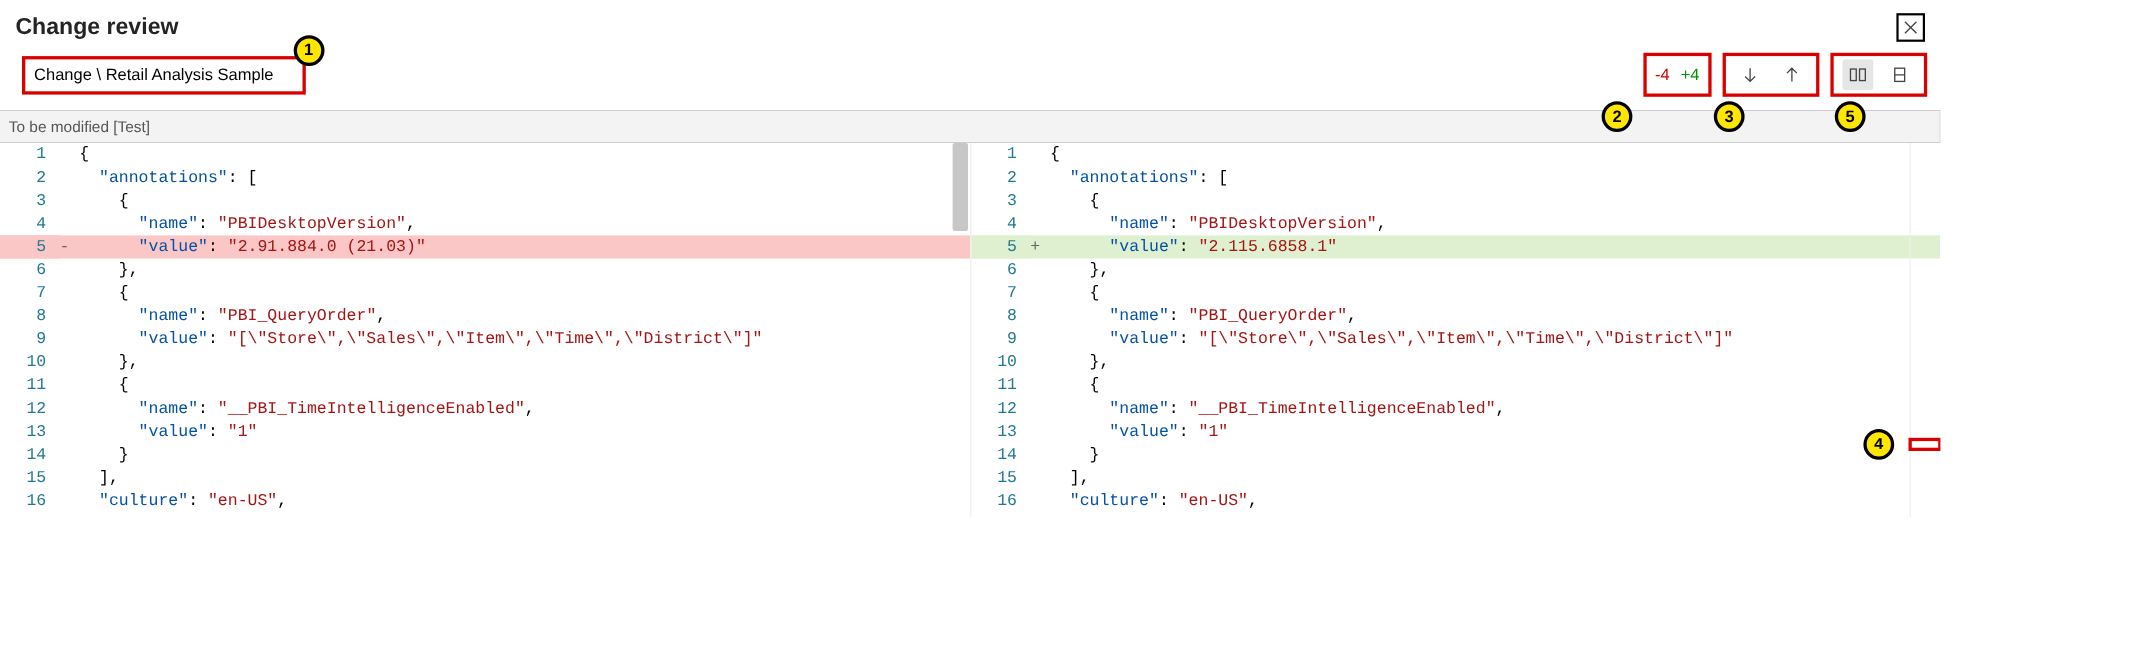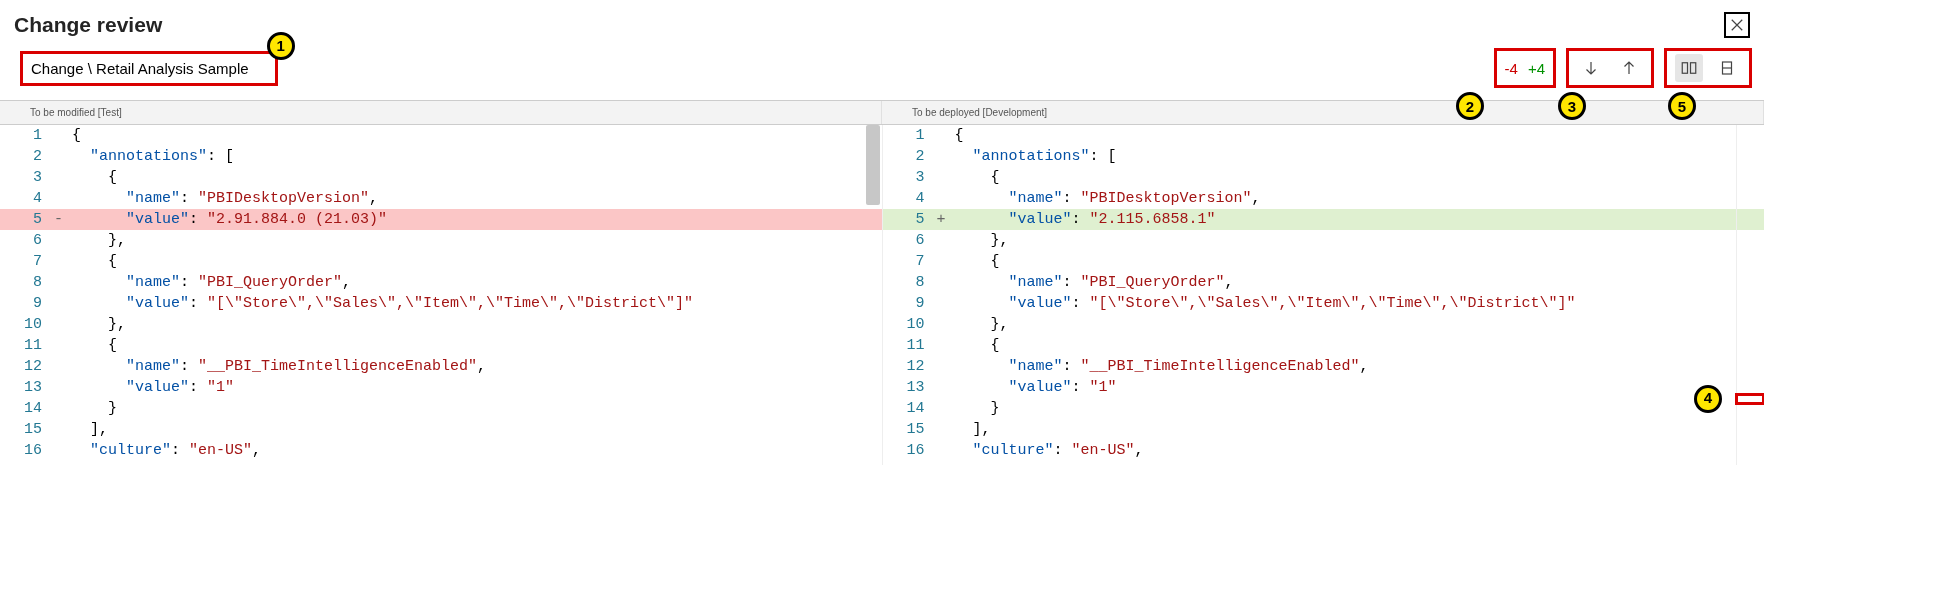--- a/index.html
+++ b/index.html
@@ -70,22 +70,22 @@
 
   .pane-headers {
     display: flex;
     border-top: 1px solid #ccc;
     border-bottom: 1px solid #ccc;
     margin-top: 6px;
   }
   .pane-header {
     flex: 1;
     background: #f3f3f3;
-    padding: 6px 30px;
-    font-size: 10px;
+    padding: 6px 8px;
+    font-size: 14px;
     color: #555;
     border-right: 1px solid #e0e0e0;
   }
 
   .diff-body {
     display: flex;
     position: relative;
   }
   .diff-pane {
     flex: 1;
@@ -209,21 +209,20 @@
     <div class="callout" style="top:-2px; right:178px;">
         <span>3</span>
       </div>
     <div class="callout" style="top:-2px; right:68px;">
         <span>5</span>
       </div>
   </div>
 
   <div class="pane-headers">
     <div class="pane-header">To be modified [Test]</div>
-    <div class="pane-header">To be deployed [Development]</div>
   </div>
 
   <div class="diff-body" style="height:340px;">
     <div class="diff-pane" id="pane-left">
         <div class="code-line"><span class="gutter">1</span><span class="marker-col"></span><span class="code-text"><span class="tk-brace">{</span></span></div>
         <div class="code-line"><span class="gutter">2</span><span class="marker-col"></span><span class="code-text"><span>  </span><span class="tk-key">"annotations"</span><span class="tk-punc">: [</span></span></div>
         <div class="code-line"><span class="gutter">3</span><span class="marker-col"></span><span class="code-text"><span>    </span><span class="tk-brace">{</span></span></div>
         <div class="code-line"><span class="gutter">4</span><span class="marker-col"></span><span class="code-text"><span>      </span><span class="tk-key">"name"</span><span class="tk-punc">: </span><span class="tk-str">"PBIDesktopVersion"</span><span class="tk-punc">,</span></span></div>
         <div class="code-line hl-del"><span class="gutter">5</span><span class="marker-col">-</span><span class="code-text"><span>      </span><span class="tk-key">"value"</span><span class="tk-punc">: </span><span class="tk-str">"2.91.884.0 (21.03)"</span></span></div>
         <div class="code-line"><span class="gutter">6</span><span class="marker-col"></span><span class="code-text"><span>    </span><span class="tk-brace">},</span></span></div>

